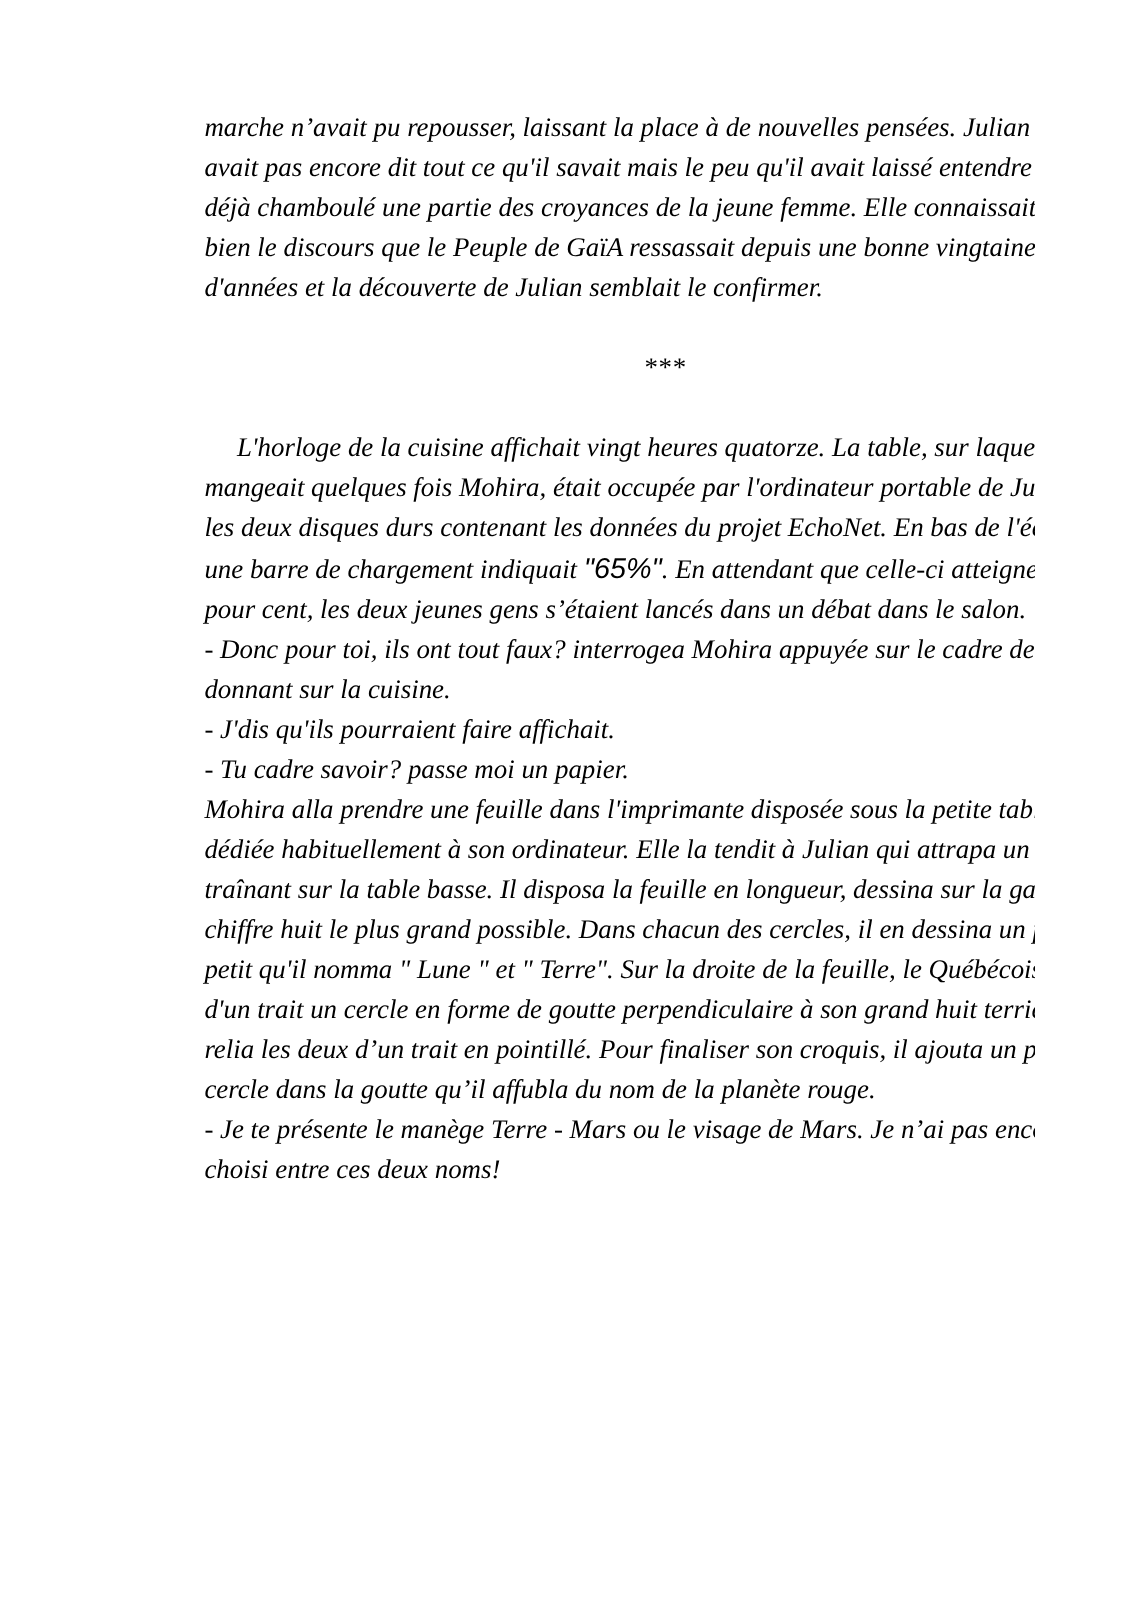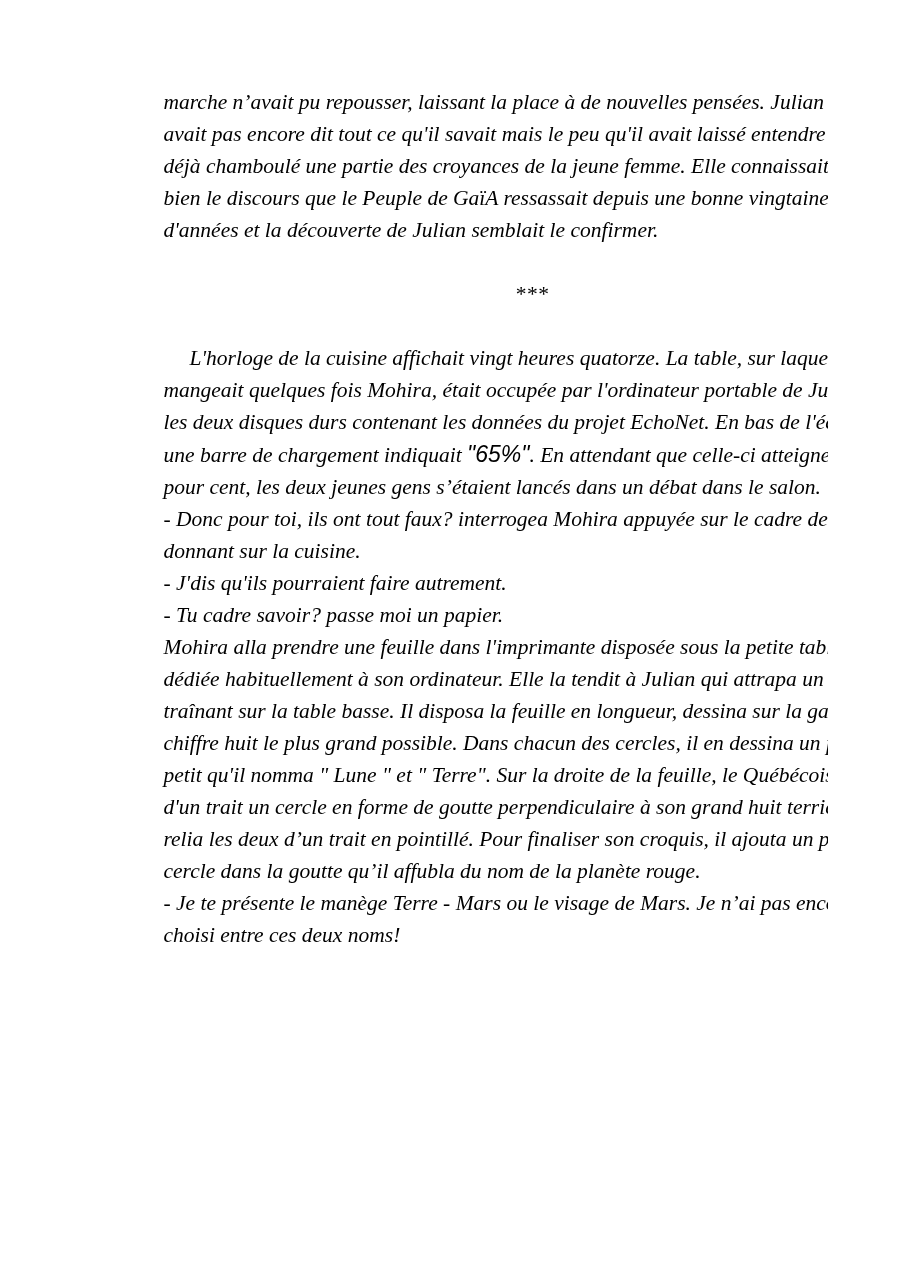--- a/index.html
+++ b/index.html
@@ -70,21 +70,21 @@
     <div class="spacer-line"></div>
 
     <p class="separator">***</p>
 
     <div class="spacer-line"></div>
 
     <p class="para indent-first"><span>L'horloge de la cuisine affichait vingt heures quatorze. La table, sur laquelle mangeait quelques fois Mohira, était occupée par l'ordinateur portable de Julian et les deux disques durs contenant les données du projet EchoNet. En bas de l'écran, une barre de chargement indiquait </span><span class="sans-highlight">"65%"</span><span>. En attendant que celle-ci atteigne cent pour cent, les deux jeunes gens s’étaient lancés dans un débat dans le salon.</span></p>
 
     <p class="para">- Donc pour toi, ils ont tout faux? interrogea Mohira appuyée sur le cadre de porte donnant sur la cuisine.</p>
 
-    <p class="para">- J'dis qu'ils pourraient faire autrement.</p>
+    <p class="para">- J'dis qu'ils pourraient faire affichait.</p>
 
 
     <p class="para">- Tu cadre savoir? passe moi un papier.</p>
 
     <p class="para">Mohira alla prendre une feuille dans l'imprimante disposée sous la petite table dédiée habituellement à son ordinateur. Elle la tendit à Julian qui attrapa un stylo traînant sur la table basse. Il disposa la feuille en longueur, dessina sur la gauche le chiffre huit le plus grand possible. Dans chacun des cercles, il en dessina un plus petit qu'il nomma " Lune " et " Terre". Sur la droite de la feuille, le Québécois forma d'un trait un cercle en forme de goutte perpendiculaire à son grand huit terrien et relia les deux d’un trait en pointillé. Pour finaliser son croquis, il ajouta un petit cercle dans la goutte qu’il affubla du nom de la planète rouge.</p>
 
     <p class="para">- Je te présente le manège Terre - Mars ou le visage de Mars. Je n’ai pas encore choisi entre ces deux noms!</p>
 
   </div>
 </div>

